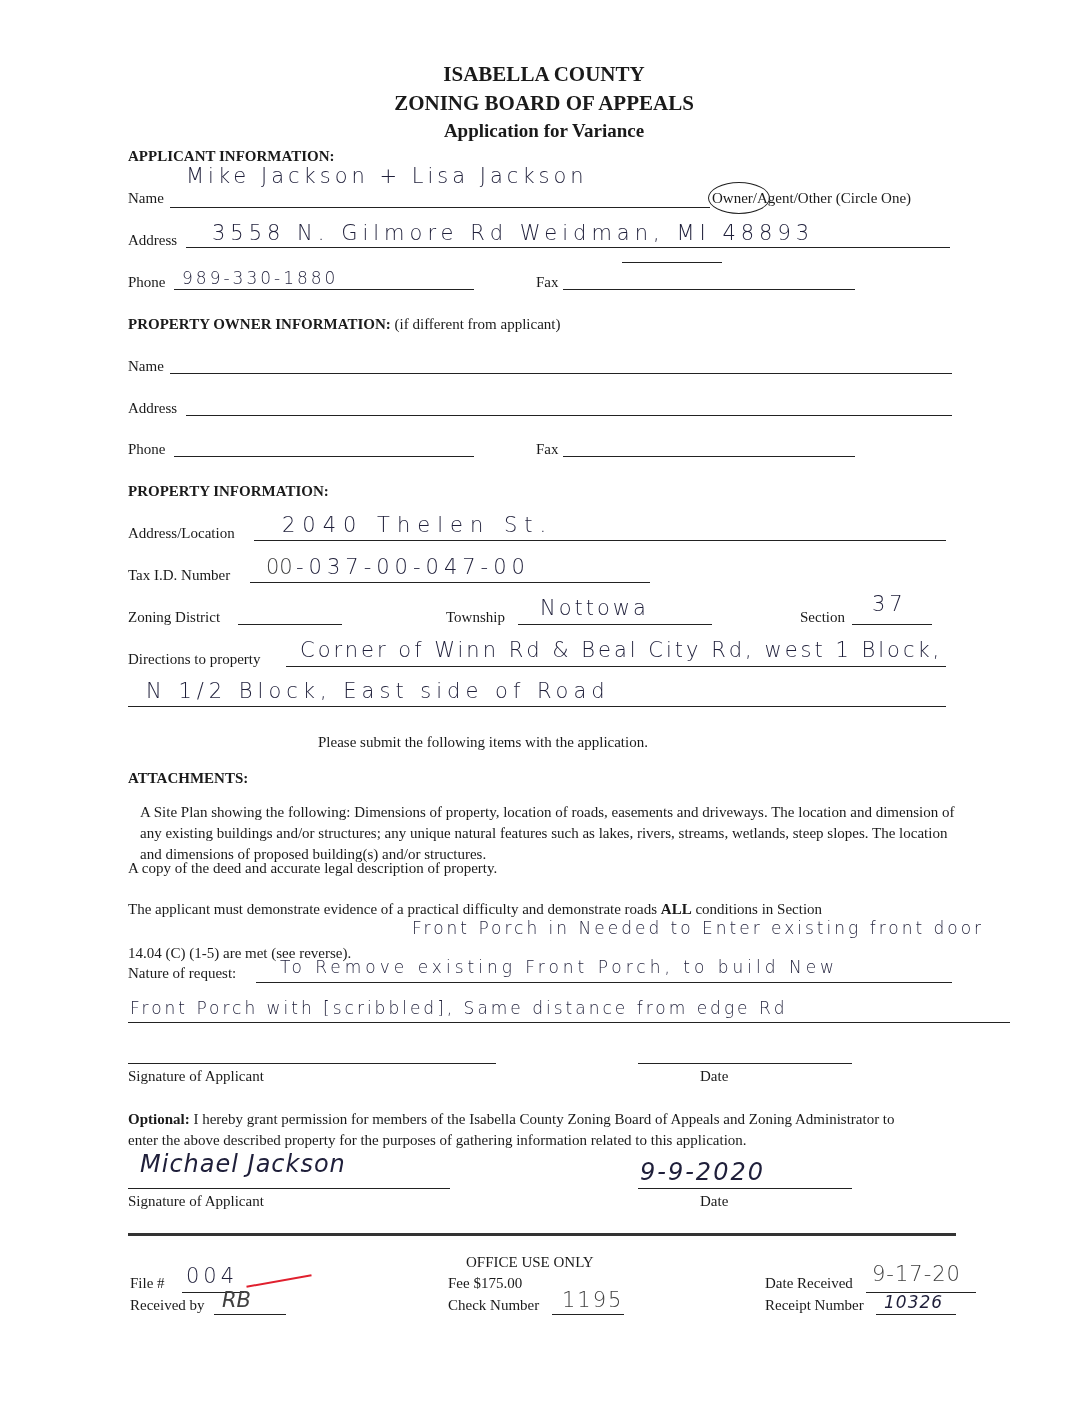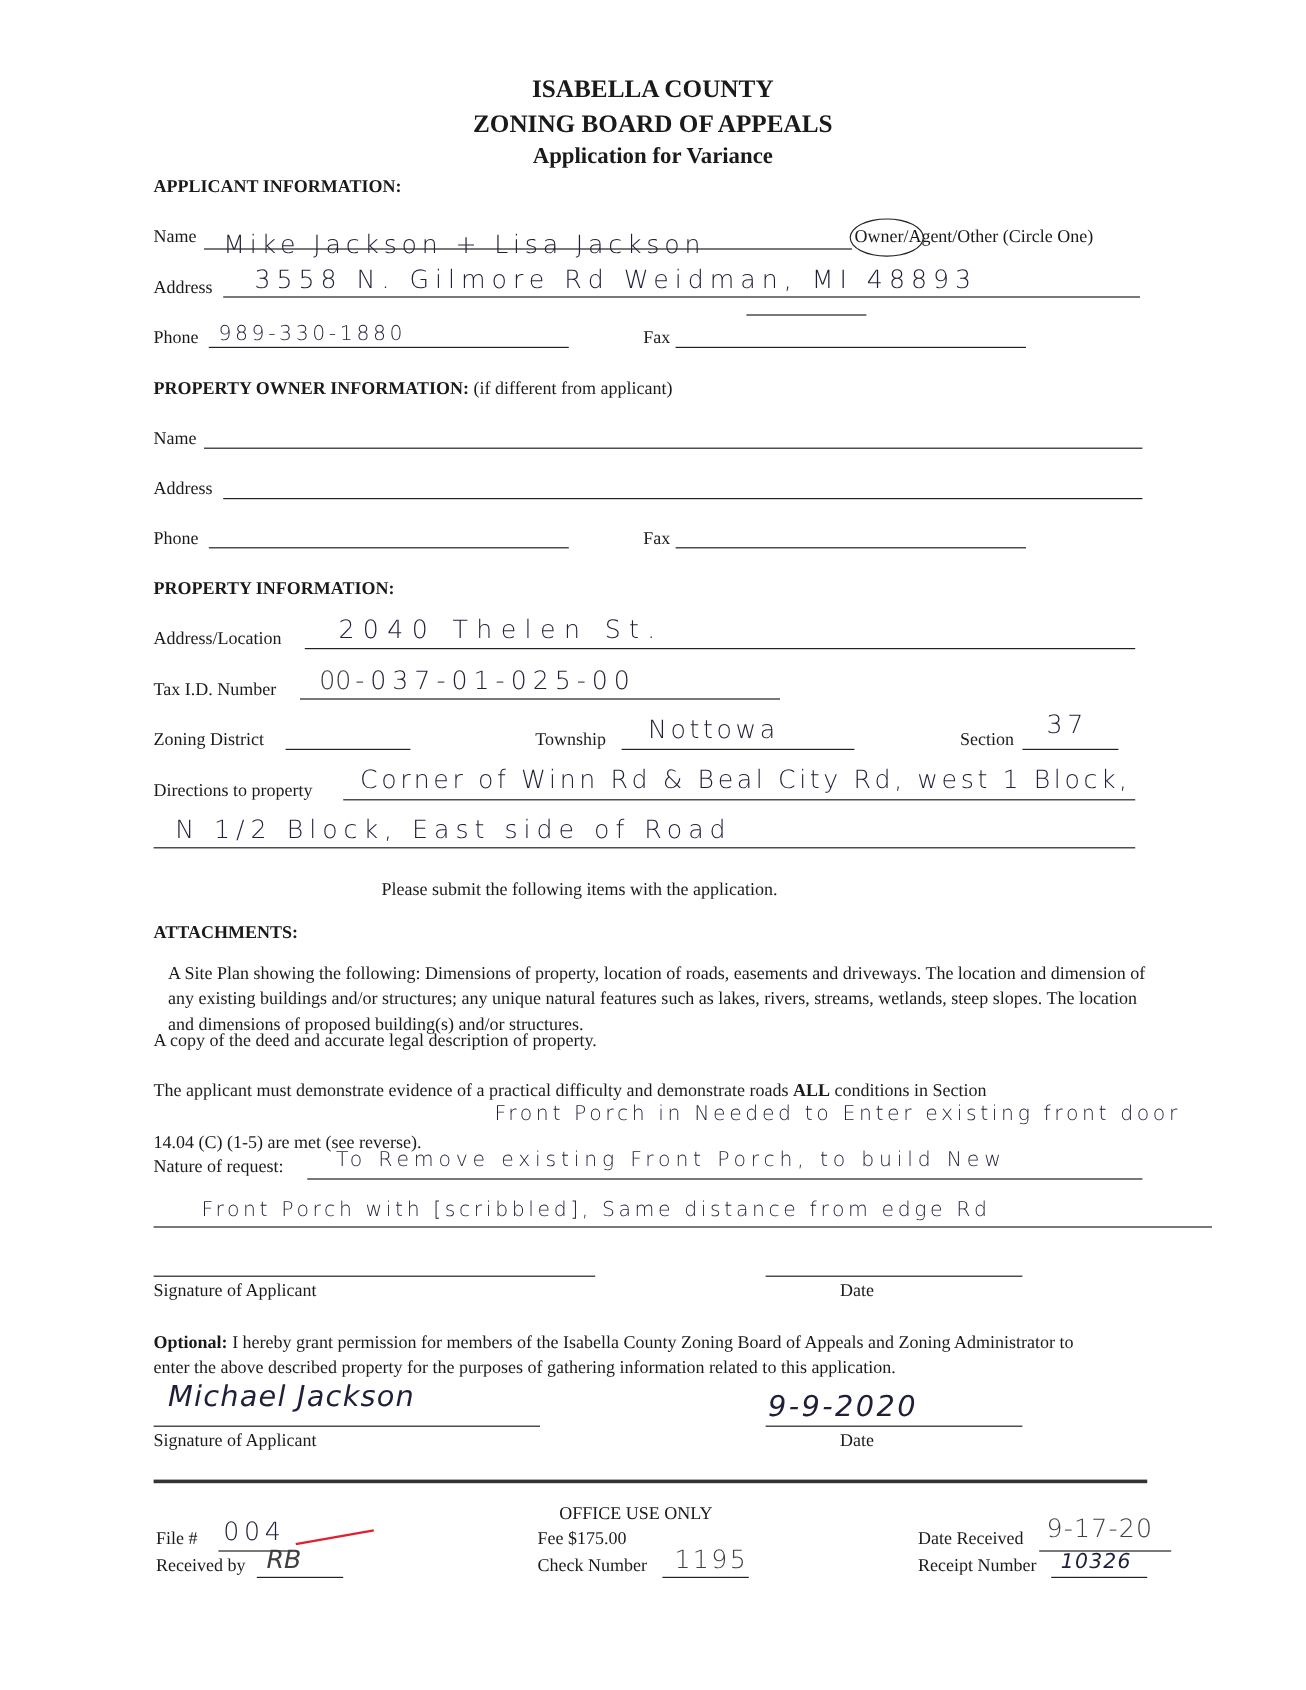--- a/index.html
+++ b/index.html
@@ -34,21 +34,21 @@
 <body>
 
 <div class="abs title t1">ISABELLA COUNTY</div>
 <div class="abs title t2">ZONING BOARD OF APPEALS</div>
 <div class="abs title t3">Application for Variance</div>
 
 <div class="abs sec" style="left:128px;top:148px;">APPLICANT INFORMATION:</div>
 
 <div class="abs lbl" style="left:128px;top:190px;">Name</div>
 <div class="line" style="left:170px;top:207px;width:540px;"></div>
-<div class="hw" style="left:186px;top:192px;">Mike Jackson + Lisa Jackson</div>
+<div class="hw" style="left:186px;top:164px;">Mike Jackson + Lisa Jackson</div>
 <div class="abs lbl" style="left:712px;top:190px;">Owner/Agent/Other (Circle One)</div>
 <div class="circle" style="left:708px;top:182px;width:60px;height:30px;"></div>
 
 <div class="abs lbl" style="left:128px;top:232px;">Address</div>
 <div class="line" style="left:186px;top:247px;width:764px;"></div>
 <div class="hw" style="left:212px;top:221px;letter-spacing:5px;">3558 N. Gilmore Rd   Weidman, MI 48893</div>
 <div class="line" style="left:622px;top:262px;width:100px;"></div>
 
 <div class="abs lbl" style="left:128px;top:274px;">Phone</div>
 <div class="line" style="left:174px;top:289px;width:300px;"></div>
@@ -74,21 +74,21 @@
 
 <div class="abs sec" style="left:128px;top:483px;">PROPERTY INFORMATION:</div>
 
 <div class="abs lbl" style="left:128px;top:525px;">Address/Location</div>
 <div class="line" style="left:254px;top:540px;width:692px;"></div>
 <div class="hw" style="left:282px;top:513px;letter-spacing:7px;">2040 Thelen St.</div>
 
 <div class="abs lbl" style="left:128px;top:567px;">Tax I.D. Number</div>
 <div class="line" style="left:250px;top:582px;width:400px;"></div>
 <div class="hw red" style="left:266px;top:555px;letter-spacing:0px;">00</div>
-<div class="hw" style="left:296px;top:555px;letter-spacing:5px;">-037-01-025-00</div>
+<div class="hw" style="left:296px;top:555px;letter-spacing:5px;">-037-00-047-00</div>
 
 <div class="abs lbl" style="left:128px;top:609px;">Zoning District</div>
 <div class="line" style="left:238px;top:624px;width:104px;"></div>
 <div class="abs lbl" style="left:446px;top:609px;">Township</div>
 <div class="line" style="left:518px;top:624px;width:194px;"></div>
 <div class="hw" style="left:540px;top:596px;letter-spacing:3px;">Nottowa</div>
 <div class="abs lbl" style="left:800px;top:609px;">Section</div>
 <div class="line" style="left:852px;top:624px;width:80px;"></div>
 <div class="hw" style="left:872px;top:592px;">37</div>
 
@@ -107,21 +107,21 @@
 <div class="abs lbl" style="left:128px;top:901px;white-space:nowrap;">
   <span>The applicant must demonstrate evidence of a practical difficulty and demonstrate roads </span><b>ALL</b><span> conditions in Section</span>
 </div>
 <div class="abs lbl" style="left:128px;top:922px;margin-top:23px;">14.04 (C) (1-5) are met (see reverse).</div>
 <div class="hw small" style="left:412px;top:918px;letter-spacing:3px;text-align:right;">Front Porch in Needed to Enter existing front door</div>
 
 <div class="abs lbl" style="left:128px;top:965px;">Nature of request:</div>
 <div class="line" style="left:256px;top:982px;width:696px;"></div>
 <div class="hw small" style="left:280px;top:957px;letter-spacing:4px;">To Remove existing Front Porch, to build New</div>
 <div class="line" style="left:128px;top:1022px;width:882px;"></div>
-<div class="hw small" style="left:130px;top:998px;letter-spacing:3px;margin-left:38px;">Front Porch with [scribbled], Same distance from edge Rd</div>
+<div class="hw small" style="left:130px;top:998px;letter-spacing:3px;">Front Porch with [scribbled], Same distance from edge Rd</div>
 
 <div class="line" style="left:128px;top:1063px;width:368px;"></div>
 <div class="abs lbl" style="left:128px;top:1068px;">Signature of Applicant</div>
 <div class="line" style="left:638px;top:1063px;width:214px;"></div>
 <div class="abs lbl" style="left:700px;top:1068px;">Date</div>
 
 <div class="abs para" style="left:128px;top:1109px;width:790px;">
   <b>Optional:</b><span> I hereby grant permission for members of the Isabella County Zoning Board of Appeals and Zoning Administrator to enter the above described property for the purposes of gathering information related to this application.</span>
 </div>
 <div class="hw" style="left:140px;top:1150px;font-style:italic;letter-spacing:1px;font-size:24px;">Michael Jackson</div>

